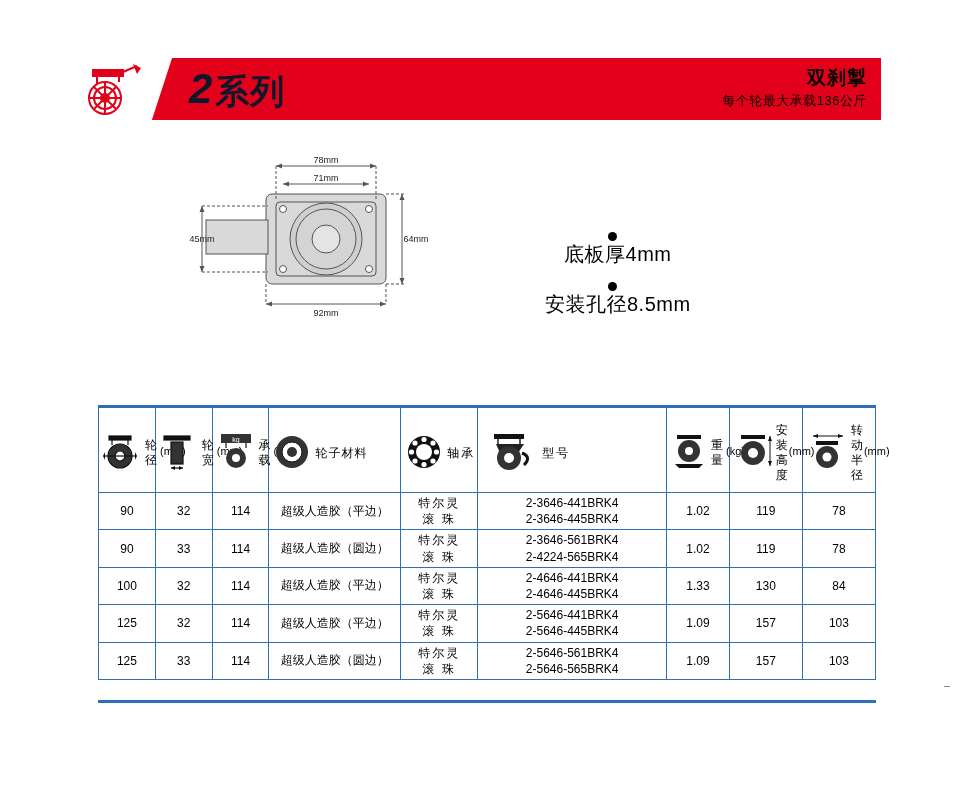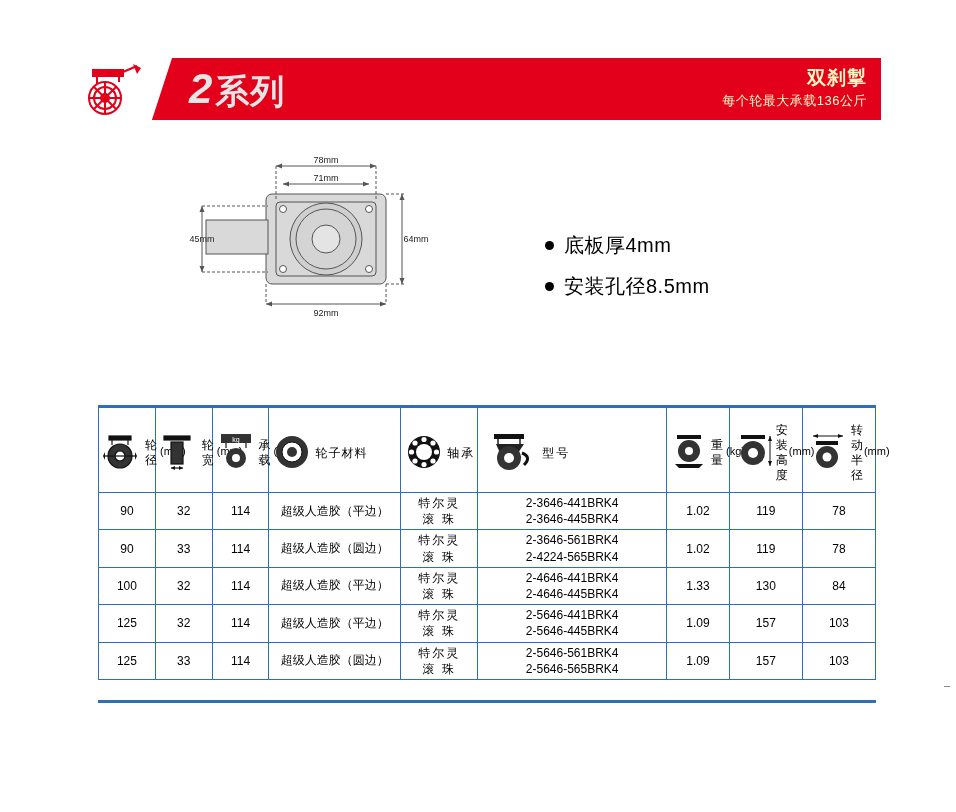--- a/index.html
+++ b/index.html
@@ -47,39 +47,39 @@
     content: "";
     position: absolute;
     left: -14px;
     top: -6px;
     width: 26px;
     height: 80px;
     background: #ffffff;
     transform: skewX(-18deg);
   }
   .banner-series {
-    color: #e5e5e5;
+    color: #0f172a;
     font-size: 34px;
     font-weight: bold;
     letter-spacing: 1px;
     padding-left: 10px;
     line-height: 1;
     white-space: nowrap;
   }
   .banner-series .num {
     font-size: 42px;
     font-style: italic;
     font-weight: bold;
     padding-right: 2px;
   }
   .banner-right {
     margin-left: auto;
     text-align: right;
     padding-right: 14px;
-    color: #fef9c3;
+    color: #000000;
   }
   .banner-right .line1 {
     font-size: 19px;
     font-weight: bold;
     letter-spacing: 1px;
     line-height: 1.3;
   }
   .banner-right .line2 {
     font-size: 13px;
     letter-spacing: 0.5px;
@@ -99,20 +99,21 @@
   
   .bullets {
     position: absolute;
     left: 545px;
     top: 232px;
   }
   .bullet-row {
     display: flex;
     align-items: center;
     margin-bottom: 14px;
+    flex-direction: column;
   }
   .bullet-dot {
     width: 9px;
     height: 9px;
     border-radius: 50%;
     background: #000;
     margin-right: 10px;
     flex: 0 0 auto;
   }
   .bullet-text {

